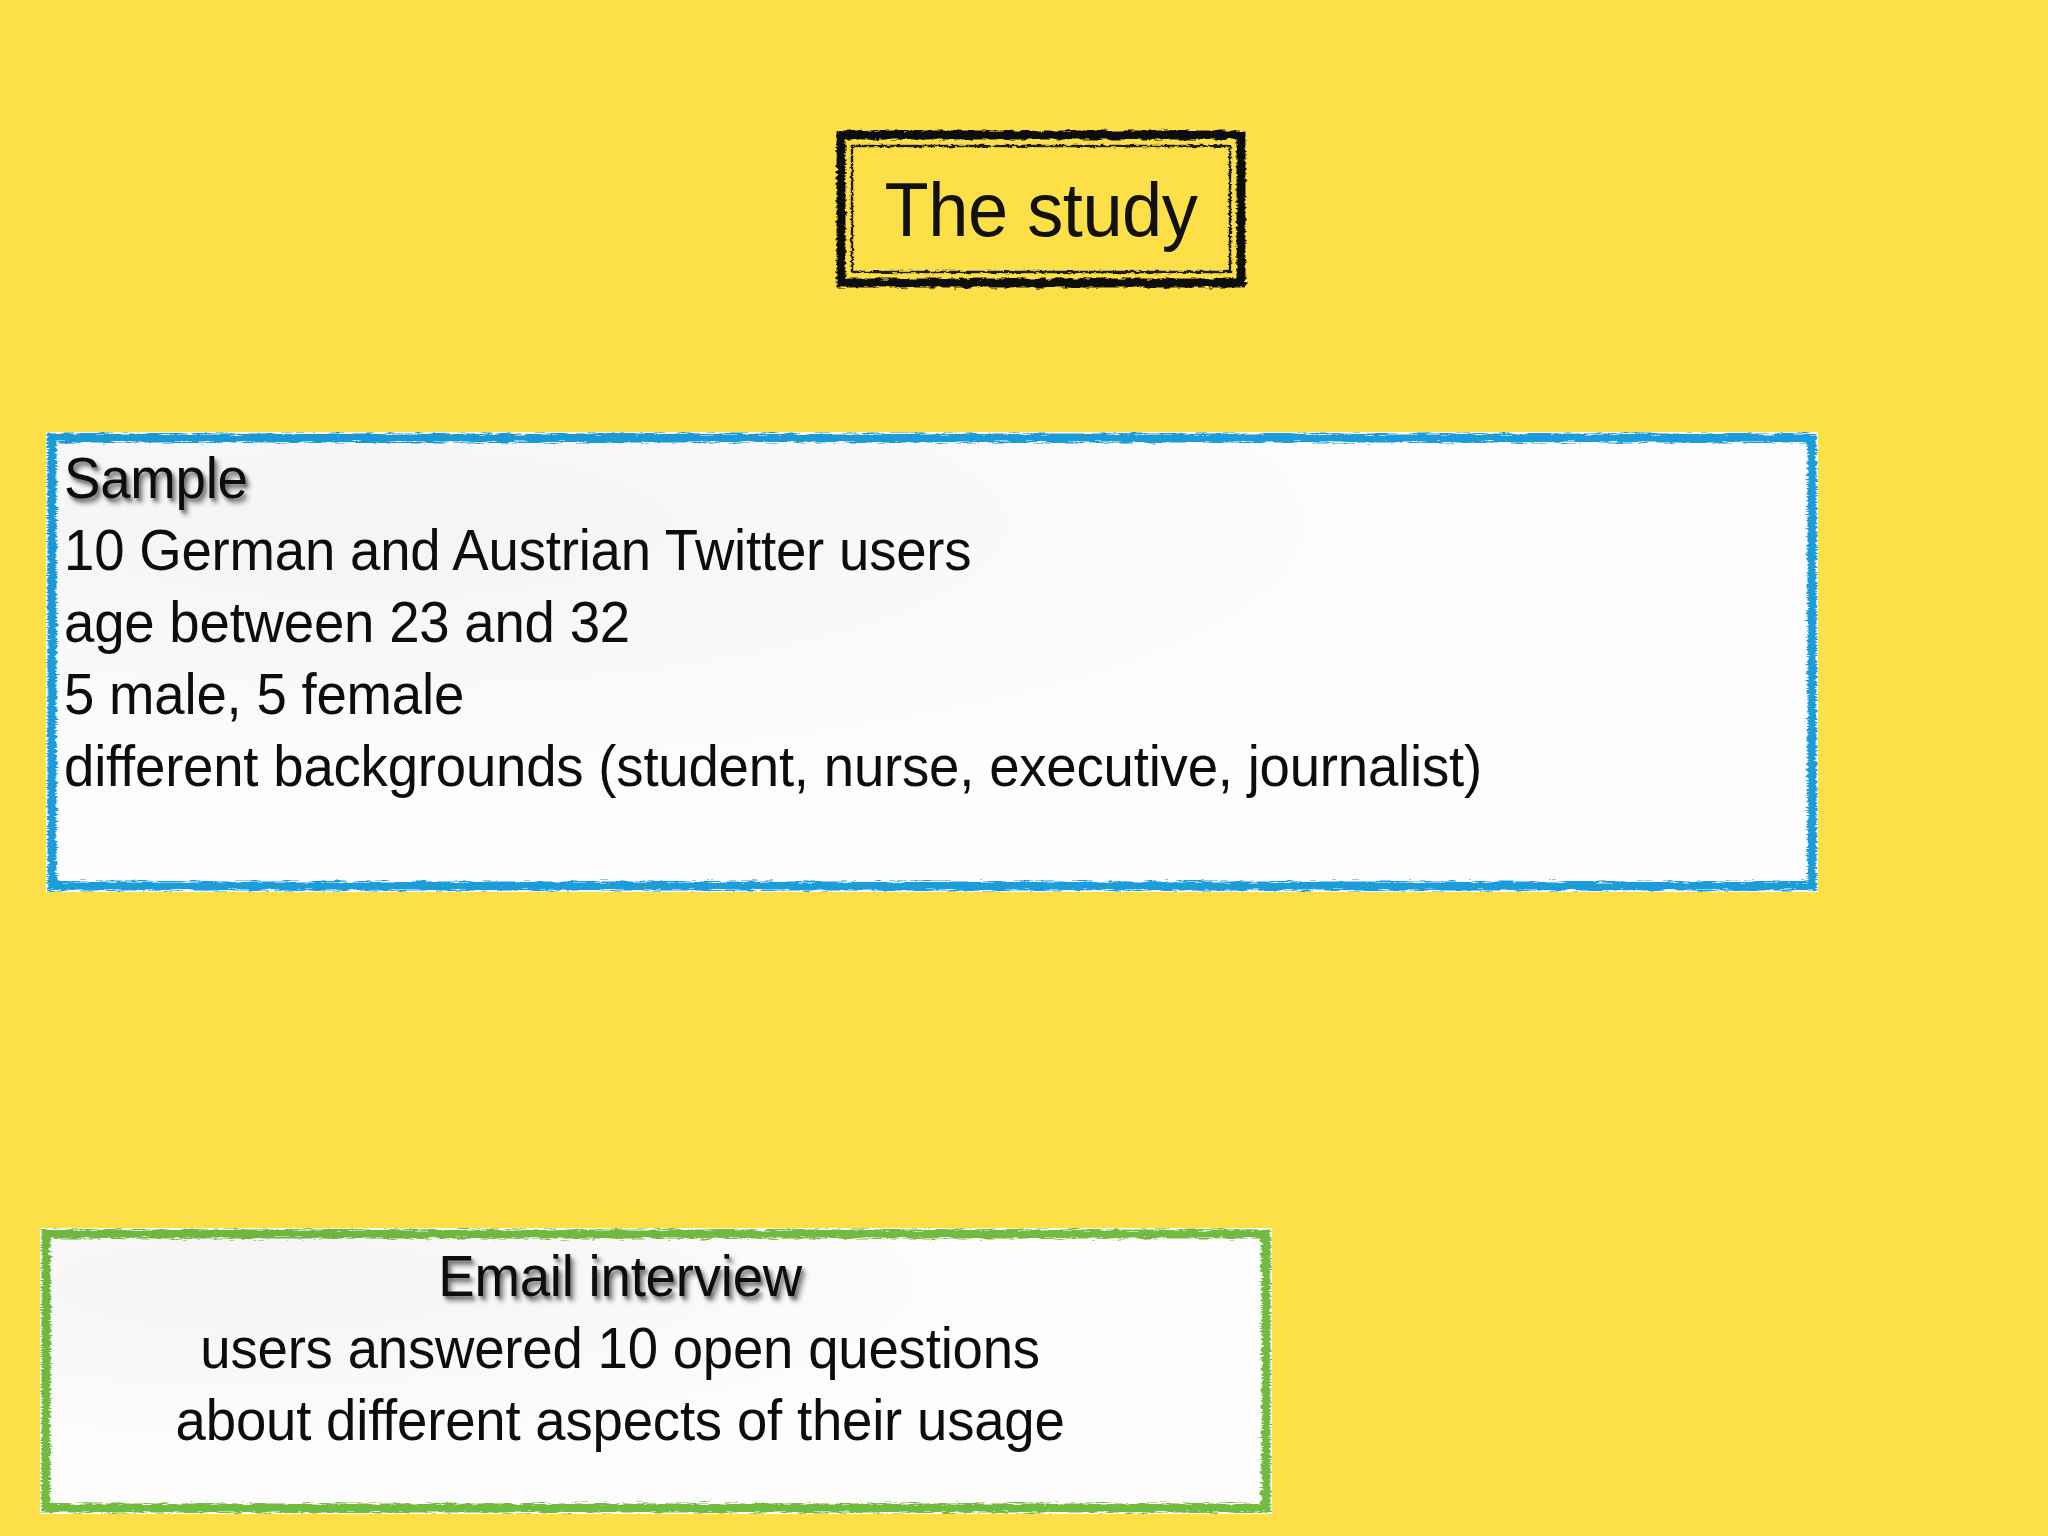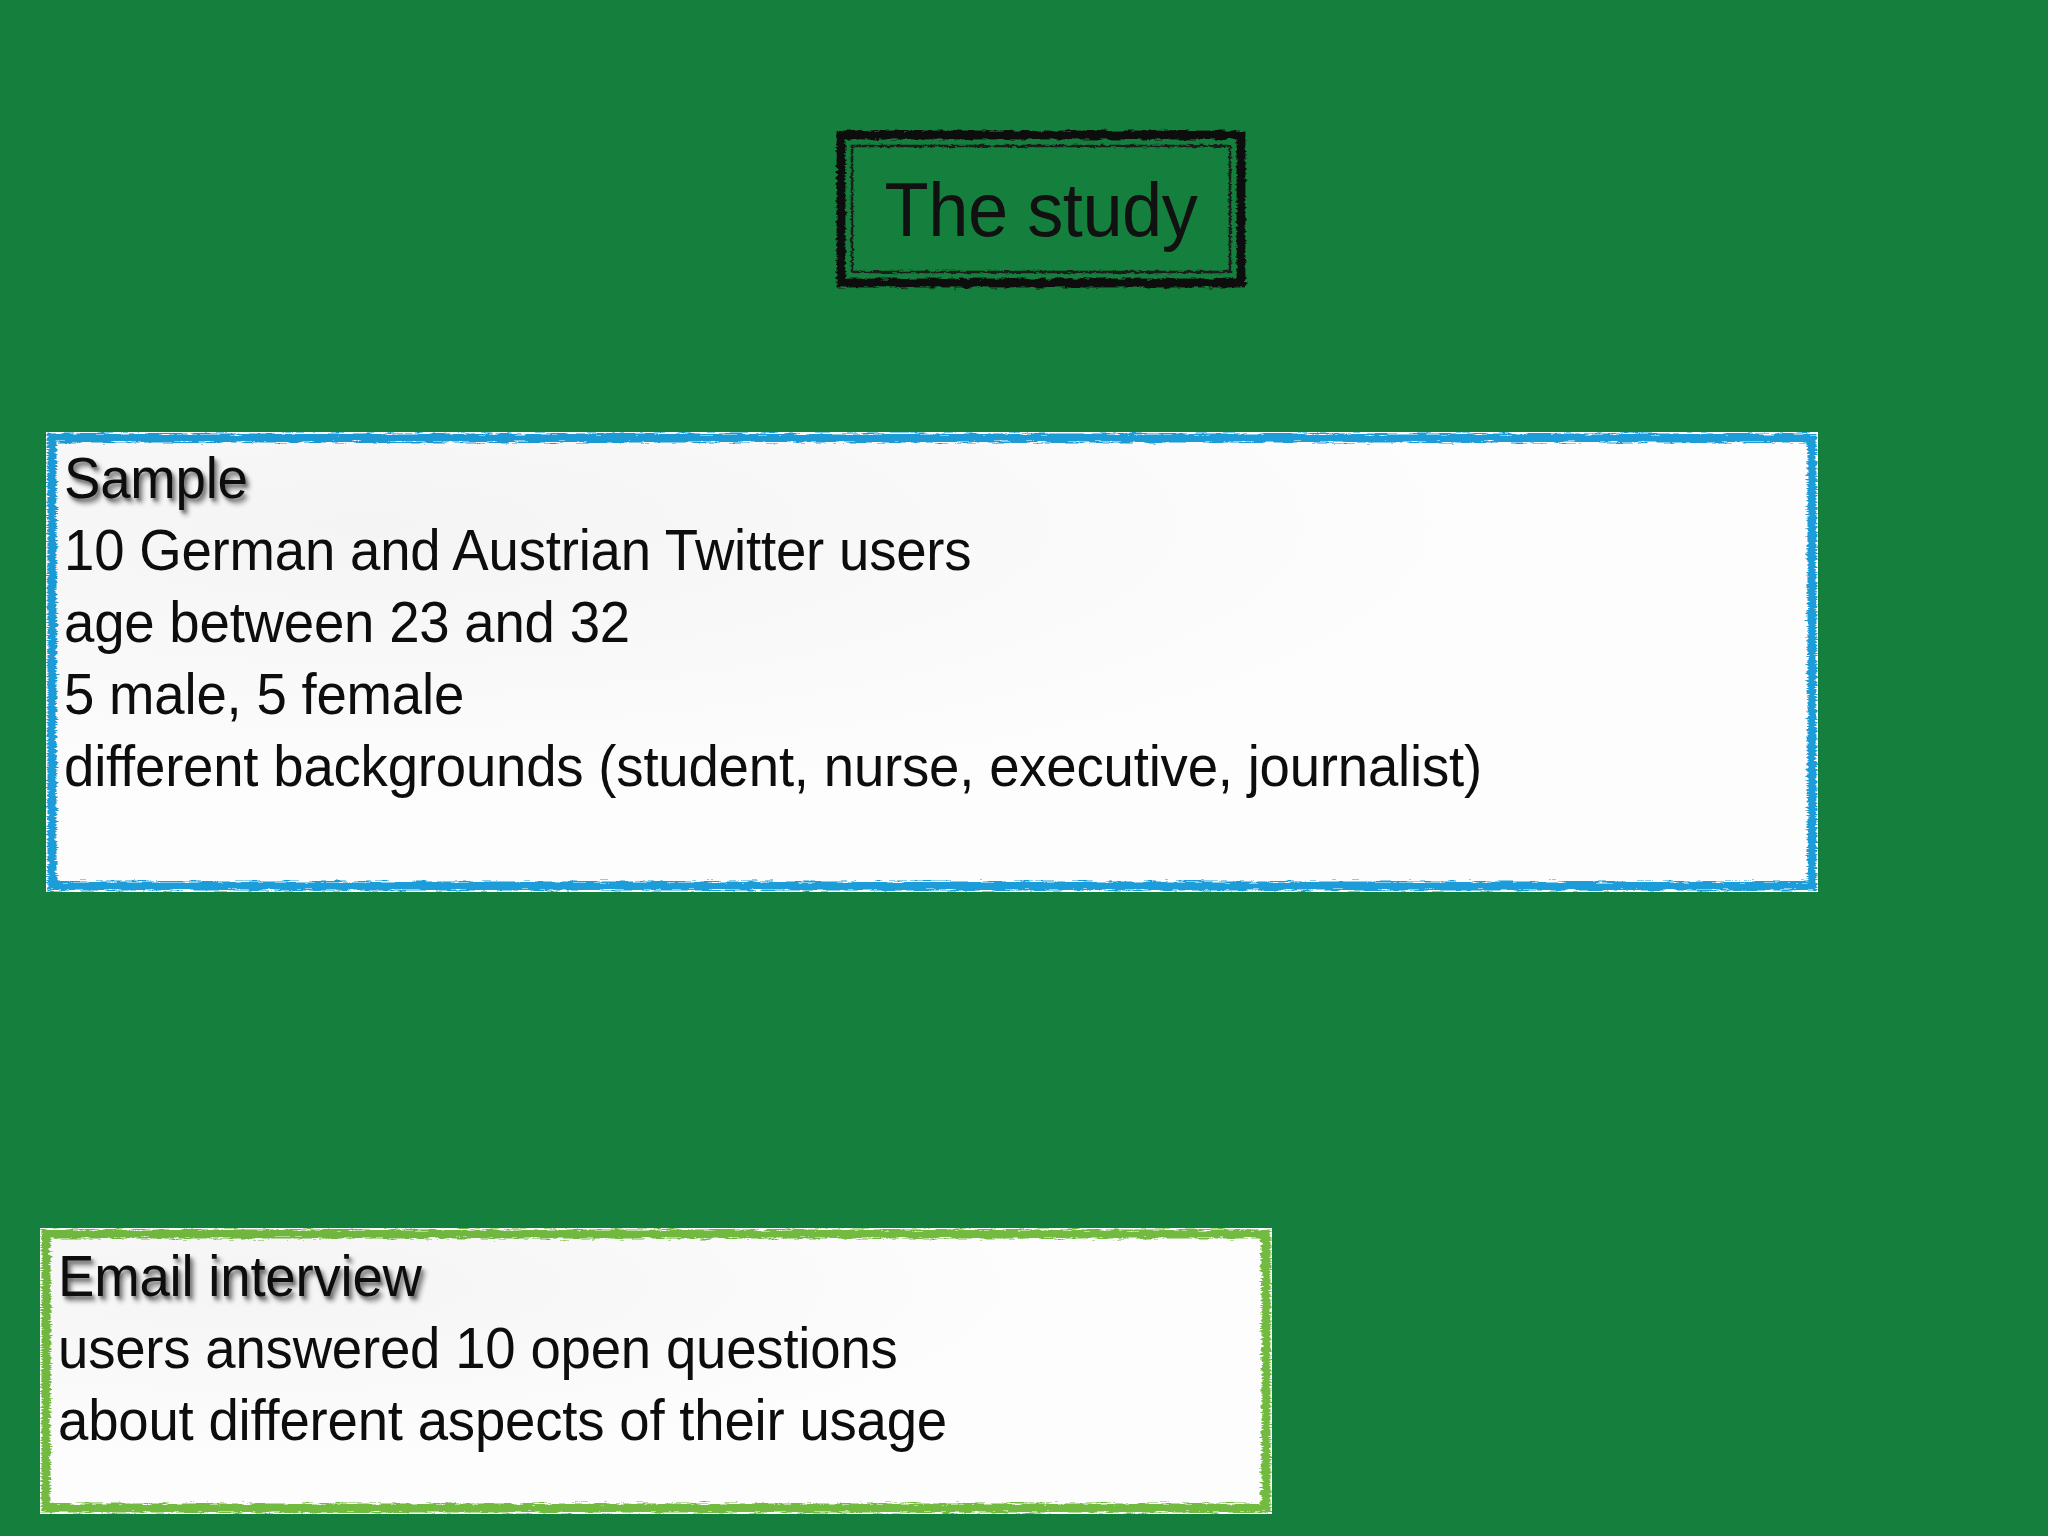--- a/index.html
+++ b/index.html
@@ -12,21 +12,21 @@
     height: 1536px;
     position: relative;
     overflow: hidden;
     font-family: "Liberation Sans", "DejaVu Sans", sans-serif;
     -webkit-font-smoothing: antialiased;
   }
 
   .slide {
     position: absolute;
     inset: 0;
-    background: #15803d;
+    background: #fde047;
   }
 
   
   .title-wrap {
     position: absolute;
     left: 836px;
     top: 130px;
     width: 410px;
     height: 158px;
   }
@@ -116,20 +116,21 @@
     width: 992px;
     height: 286px;
   }
   #card-content-analysis .card-inner { padding-top: 12px; }
 
   #card-email-interview {
     left: 40px;
     top: 1228px;
     width: 1232px;
     height: 286px;
+    text-align: center;
   }
   #card-email-interview .card-inner { padding-top: 12px; }
 
   
   .card-inner::before {
     content: "";
     position: absolute;
     inset: 0;
     background: radial-gradient(ellipse at 18% 20%, rgba(0,0,0,0.035) 0%, rgba(0,0,0,0.0) 55%);
     pointer-events: none;

